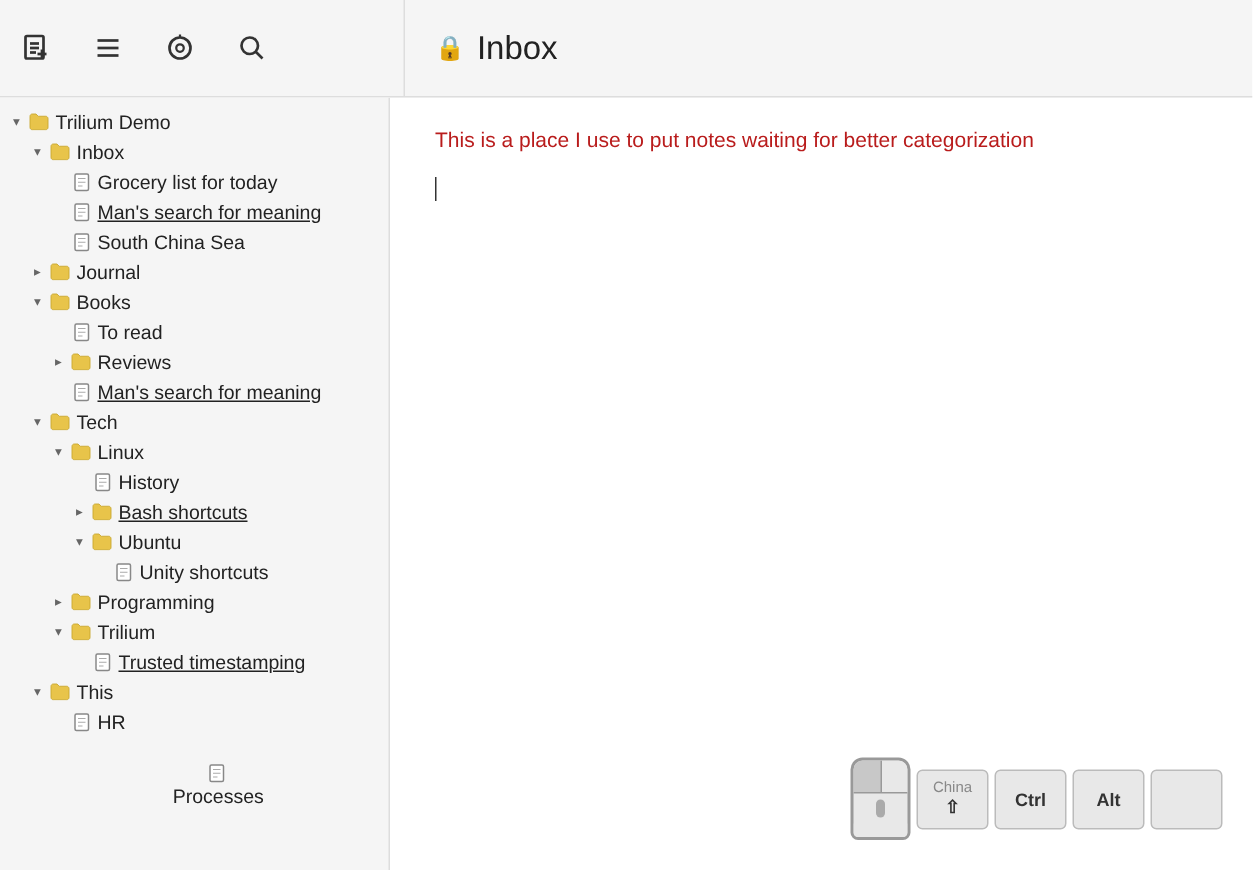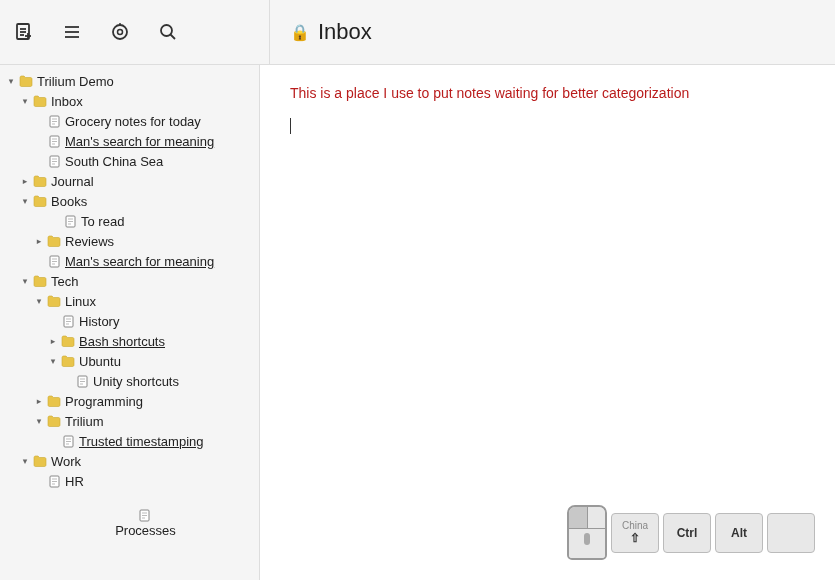--- a/index.html
+++ b/index.html
@@ -277,21 +277,21 @@
         <div class="tree-item" style="padding-left: 32px;">
           <span class="tree-toggle"></span>
           <span class="tree-note-icon">
             <svg width="11" height="13" viewBox="0 0 11 13" fill="none">
       <rect x="1" y="1" width="9" height="11" rx="1" fill="white" stroke="#888" stroke-width="1"></rect>
       <line x1="3" y1="4" x2="8" y2="4" stroke="#aaa" stroke-width="0.8"></line>
       <line x1="3" y1="6.5" x2="8" y2="6.5" stroke="#aaa" stroke-width="0.8"></line>
       <line x1="3" y1="9" x2="6" y2="9" stroke="#aaa" stroke-width="0.8"></line>
     </svg>
           </span>
-          <span class="tree-label">Grocery notes for today</span>
+          <span class="tree-label">Grocery list for today</span>
         </div>
         <div class="tree-item" style="padding-left: 32px;">
           <span class="tree-toggle"></span>
           <span class="tree-note-icon">
             <svg width="11" height="13" viewBox="0 0 11 13" fill="none">
       <rect x="1" y="1" width="9" height="11" rx="1" fill="white" stroke="#888" stroke-width="1"></rect>
       <line x1="3" y1="4" x2="8" y2="4" stroke="#aaa" stroke-width="0.8"></line>
       <line x1="3" y1="6.5" x2="8" y2="6.5" stroke="#aaa" stroke-width="0.8"></line>
       <line x1="3" y1="9" x2="6" y2="9" stroke="#aaa" stroke-width="0.8"></line>
     </svg>
@@ -321,21 +321,21 @@
         </div>
         <div class="tree-item" style="padding-left: 18px;">
           <span class="tree-toggle">▾</span>
           <span class="tree-folder-icon">
             <svg width="14" height="12" viewBox="0 0 14 12" fill="none">
       <path d="M1 2.5C1 1.7 1.7 1 2.5 1H5l1.5 1.5H11.5C12.3 2.5 13 3.2 13 4v6c0 .8-.7 1.5-1.5 1.5H2.5C1.7 11.5 1 10.8 1 10V2.5z" fill="#e8c44a" stroke="#c9a830" stroke-width="0.6"></path>
     </svg>
           </span>
           <span class="tree-label">Books</span>
         </div>
-        <div class="tree-item" style="padding-left: 32px; margin-left: 16px;">
+        <div class="tree-item" style="padding-left: 32px;">
           <span class="tree-toggle"></span>
           <span class="tree-note-icon">
             <svg width="11" height="13" viewBox="0 0 11 13" fill="none">
       <rect x="1" y="1" width="9" height="11" rx="1" fill="white" stroke="#888" stroke-width="1"></rect>
       <line x1="3" y1="4" x2="8" y2="4" stroke="#aaa" stroke-width="0.8"></line>
       <line x1="3" y1="6.5" x2="8" y2="6.5" stroke="#aaa" stroke-width="0.8"></line>
       <line x1="3" y1="9" x2="6" y2="9" stroke="#aaa" stroke-width="0.8"></line>
     </svg>
           </span>
           <span class="tree-label">To read</span>
@@ -451,21 +451,21 @@
           </span>
           <span class="tree-label underline">Trusted timestamping</span>
         </div>
         <div class="tree-item" style="padding-left: 18px;">
           <span class="tree-toggle">▾</span>
           <span class="tree-folder-icon">
             <svg width="14" height="12" viewBox="0 0 14 12" fill="none">
       <path d="M1 2.5C1 1.7 1.7 1 2.5 1H5l1.5 1.5H11.5C12.3 2.5 13 3.2 13 4v6c0 .8-.7 1.5-1.5 1.5H2.5C1.7 11.5 1 10.8 1 10V2.5z" fill="#e8c44a" stroke="#c9a830" stroke-width="0.6"></path>
     </svg>
           </span>
-          <span class="tree-label">Work</span>
+          <span class="tree-label">This</span>
         </div>
         <div class="tree-item" style="padding-left: 32px;">
           <span class="tree-toggle"></span>
           <span class="tree-note-icon">
             <svg width="11" height="13" viewBox="0 0 11 13" fill="none">
       <rect x="1" y="1" width="9" height="11" rx="1" fill="white" stroke="#888" stroke-width="1"></rect>
       <line x1="3" y1="4" x2="8" y2="4" stroke="#aaa" stroke-width="0.8"></line>
       <line x1="3" y1="6.5" x2="8" y2="6.5" stroke="#aaa" stroke-width="0.8"></line>
       <line x1="3" y1="9" x2="6" y2="9" stroke="#aaa" stroke-width="0.8"></line>
     </svg>

